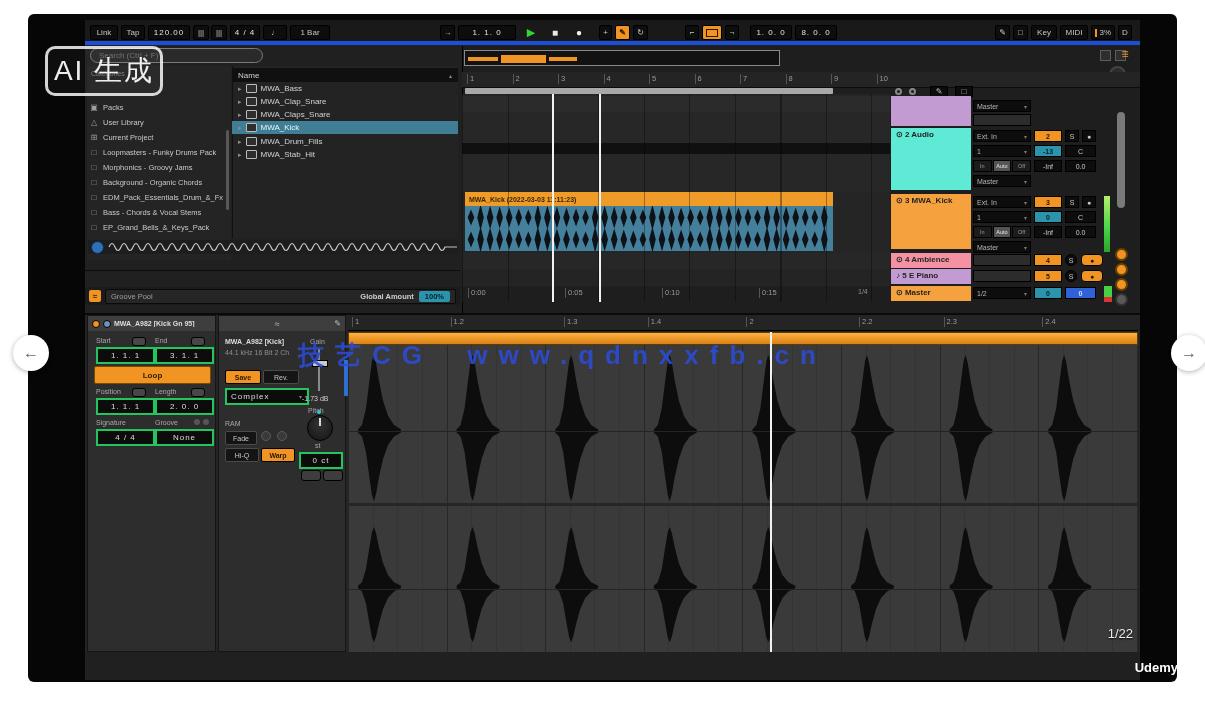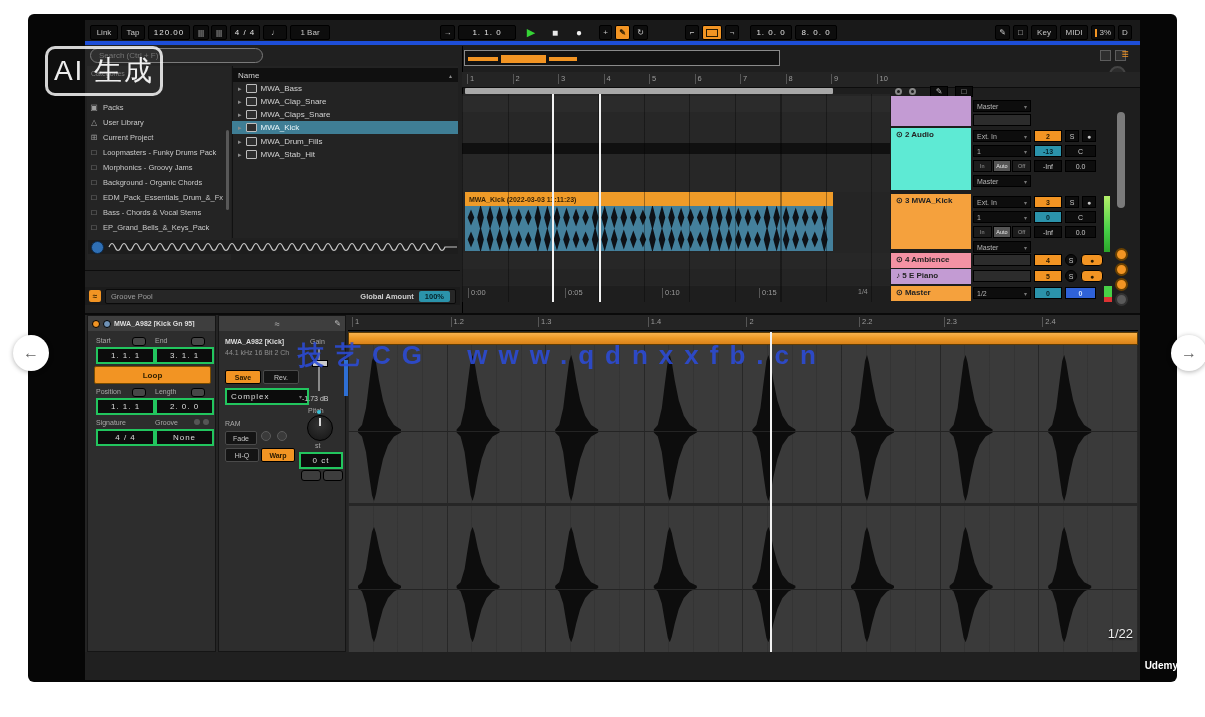--- a/index.html
+++ b/index.html
@@ -134,21 +134,21 @@
   .ovw::before{top:2px}.ovw::after{bottom:2px}
   .sinfo{position:absolute;top:6px;font-size:7px;color:#a8a8a8;white-space:nowrap}
   
   .watermark{left:298px;top:338px;font-size:26px;font-weight:bold;color:rgba(43,75,215,.88);
              letter-spacing:11px;word-spacing:16px;z-index:50;white-space:nowrap}
   .aibadge{left:45px;top:46px;width:118px;height:50px;border:3px solid rgba(255,255,255,.82);border-radius:10px;
            color:rgba(255,255,255,.92);font-size:28px;display:flex;align-items:center;justify-content:center;
            z-index:60;letter-spacing:2px;background:rgba(120,120,120,.08)}
   .navbtn{width:36px;height:36px;border-radius:50%;background:#fff;box-shadow:0 1px 5px rgba(0,0,0,.3);
           color:#666;font-size:16px;display:flex;align-items:center;justify-content:center;z-index:70}
-  .brand{left:1124px;top:660px;width:54px;color:#fff;font-size:10px;font-weight:bold;text-align:right;z-index:55}
+  .brand{left:1124px;top:660px;width:54px;color:#fff;font-size:13px;font-weight:bold;text-align:right;z-index:55}
   .wm-note{pointer-events:none}
 </style>
 </head>
 <body>
 
 <div class="abs frame"></div>
 
 <div class="abs" id="daw">
 
   <div class="abs tbar">
@@ -489,21 +489,21 @@
     <span class="fieldlbl" style="left:96px;top:126px">st</span>
     <span class="vbox" style="left:80px;top:136px;width:40px">0 ct</span>
     <span class="pill" style="position:absolute;left:82px;top:154px;width:18px;height:9px"></span>
     <span class="pill" style="position:absolute;left:104px;top:154px;width:18px;height:9px"></span>
   </div>
   <span class="abs" style="left:259px;top:340px;width:4px;height:36px;background:#2e6fd4"></span>
 
   <div class="abs edruler" id="ed-ruler">
       <span class="rl" style="left: 4px;">1</span>
       <span class="rl" style="left: 102.6px;">1.2</span>
-      <span class="rl" style="left: 190px;">1.3</span>
+      <span class="rl" style="left: 216px;">1.3</span>
       <span class="rl" style="left: 299.8px;">1.4</span>
       <span class="rl" style="left: 398.4px;">2</span>
       <span class="rl" style="left: 511px; text-align: right;">2.2</span>
       <span class="rl" style="left: 595.6px;">2.3</span>
       <span class="rl" style="left: 694.2px;">2.4</span>
     </div>
   <div class="abs edbrace"></div>
   <div class="abs edwave">
     <svg id="wsvg1" width="790" height="158" style="position:absolute;left:0;top:0">
         <path id="k1" fill="#0d0d0d" d="M10.0 84.5L14.0 79.9L18.0 63.2L21.0 38.9L24.0 16.1L26.0 10.0L28.0 17.6L31.0 35.8L35.0 55.6L40.0 70.8L46.0 79.9L53.0 84.5L53.0 87.4L46.0 91.6L40.0 100.0L35.0 114.0L31.0 132.1L28.0 148.9L26.0 155.9L24.0 150.3L21.0 129.4L18.0 107.0L14.0 91.6L10.0 87.4ZM108.6 84.5L112.6 79.9L116.6 63.2L119.6 38.9L122.6 16.1L124.6 10.0L126.6 17.6L129.6 35.8L133.6 55.6L138.6 70.8L144.6 79.9L151.6 84.5L151.6 87.4L144.6 91.6L138.6 100.0L133.6 114.0L129.6 132.1L126.6 148.9L124.6 155.9L122.6 150.3L119.6 129.4L116.6 107.0L112.6 91.6L108.6 87.4ZM207.2 84.5L211.2 79.9L215.2 63.2L218.2 38.9L221.2 16.1L223.2 10.0L225.2 17.6L228.2 35.8L232.2 55.6L237.2 70.8L243.2 79.9L250.2 84.5L250.2 87.4L243.2 91.6L237.2 100.0L232.2 114.0L228.2 132.1L225.2 148.9L223.2 155.9L221.2 150.3L218.2 129.4L215.2 107.0L211.2 91.6L207.2 87.4ZM305.8 84.5L309.8 79.9L313.8 63.2L316.8 38.9L319.8 16.1L321.8 10.0L323.8 17.6L326.8 35.8L330.8 55.6L335.8 70.8L341.8 79.9L348.8 84.5L348.8 87.4L341.8 91.6L335.8 100.0L330.8 114.0L326.8 132.1L323.8 148.9L321.8 155.9L319.8 150.3L316.8 129.4L313.8 107.0L309.8 91.6L305.8 87.4ZM404.4 84.5L408.4 79.9L412.4 63.2L415.4 38.9L418.4 16.1L420.4 10.0L422.4 17.6L425.4 35.8L429.4 55.6L434.4 70.8L440.4 79.9L447.4 84.5L447.4 87.4L440.4 91.6L434.4 100.0L429.4 114.0L425.4 132.1L422.4 148.9L420.4 155.9L418.4 150.3L415.4 129.4L412.4 107.0L408.4 91.6L404.4 87.4ZM503.0 84.5L507.0 79.9L511.0 63.2L514.0 38.9L517.0 16.1L519.0 10.0L521.0 17.6L524.0 35.8L528.0 55.6L533.0 70.8L539.0 79.9L546.0 84.5L546.0 87.4L539.0 91.6L533.0 100.0L528.0 114.0L524.0 132.1L521.0 148.9L519.0 155.9L517.0 150.3L514.0 129.4L511.0 107.0L507.0 91.6L503.0 87.4ZM601.6 84.5L605.6 79.9L609.6 63.2L612.6 38.9L615.6 16.1L617.6 10.0L619.6 17.6L622.6 35.8L626.6 55.6L631.6 70.8L637.6 79.9L644.6 84.5L644.6 87.4L637.6 91.6L631.6 100.0L626.6 114.0L622.6 132.1L619.6 148.9L617.6 155.9L615.6 150.3L612.6 129.4L609.6 107.0L605.6 91.6L601.6 87.4ZM700.2 84.5L704.2 79.9L708.2 63.2L711.2 38.9L714.2 16.1L716.2 10.0L718.2 17.6L721.2 35.8L725.2 55.6L730.2 70.8L736.2 79.9L743.2 84.5L743.2 87.4L736.2 91.6L730.2 100.0L725.2 114.0L721.2 132.1L718.2 148.9L716.2 155.9L714.2 150.3L711.2 129.4L708.2 107.0L704.2 91.6L700.2 87.4Z"></path>

